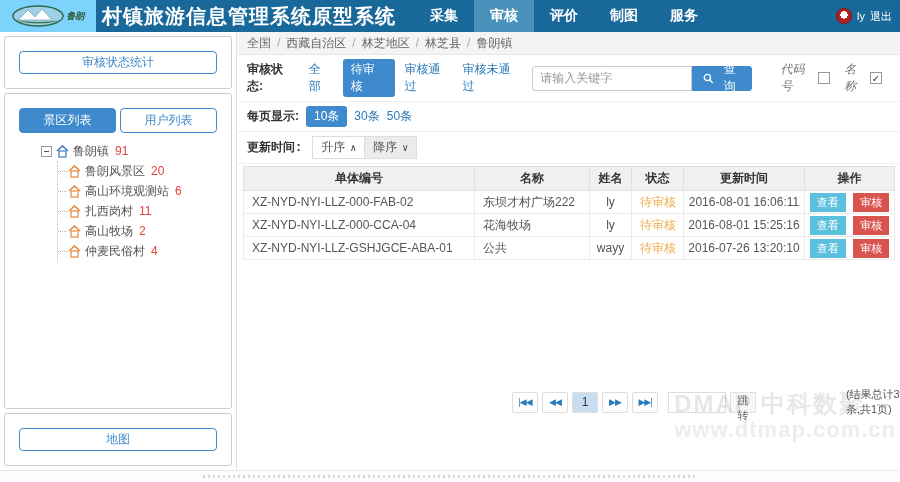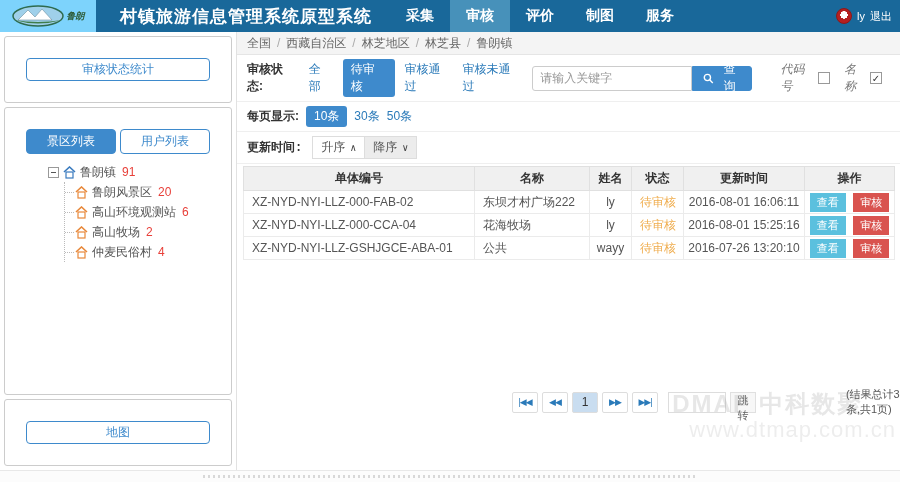--- a/index.html
+++ b/index.html
@@ -4,32 +4,32 @@
 <style>
   * { margin:0; padding:0; box-sizing:border-box; }
   html,body { width:900px; height:482px; overflow:hidden; font-family:"Liberation Sans",sans-serif; background:#fff; }
   body { position:relative; display:flex; flex-direction:column; }
 
   
   .header { height:32px; display:flex; align-items:stretch; background:var(--header_bg,#19689a); flex:0 0 32px; }
   .logo-box { width:96px; background:#7dd3fc; display:flex; align-items:center; justify-content:center; gap:3px; }
   .logo-oval { width:52px; height:22px; }
   .logo-cal { font-size:9px; color:#2e5d3a; font-style:italic; font-weight:bold; }
-  .app-title { color:#fff; font-size:17px; font-weight:bold; display:flex; align-items:center; padding:0 18px 0 24px; letter-spacing:1px; }
+  .app-title { color:#fff; font-size:20px; font-weight:bold; display:flex; align-items:center; padding:0 18px 0 6px; letter-spacing:1px; }
   .nav { display:flex; align-items:stretch; }
   .nav a { display:flex; align-items:center; padding:0 16px; color:#fff; font-size:14px; font-weight:bold; text-decoration:none; cursor:pointer; }
   .nav a.active { background:var(--nav_active_bg,#4791ba); }
   .user-area { margin-left:auto; display:flex; align-items:center; gap:5px; padding-right:8px; }
   .avatar { width:16px; height:16px; border-radius:50%; background:radial-gradient(circle at 50% 42%, #fff 0 34%, #b51f1f 35%); border:1px solid #8e1717; }
   .user-name, .logout { color:#fff; font-size:11px; text-decoration:none; }
 
   
   .content { flex:1; display:flex; min-height:0; }
   .sidebar { width:237px; flex:0 0 237px; border-right:1px solid #e2e2e2; display:flex; flex-direction:column; padding:4px; gap:4px; background:#fff; }
-  .side-box { border:1px solid #ccc; border-radius:3px; padding:21px; background:#fff; }
+  .side-box { border:1px solid #ccc; border-radius:3px; padding:14px; background:#fff; }
   .side-box.grow { flex:1; display:flex; flex-direction:column; min-height:0; }
   .pill-btn { width:100%; border:1px solid var(--accent,#3e8acc); background:#fff; color:var(--accent,#3e8acc); font-size:12px; border-radius:4px; padding:2px 0; cursor:pointer; font-family:inherit; }
   .tabs { display:flex; gap:4px; }
   .tabs button { flex:1; font-size:12px; border-radius:4px; padding:3px 0; cursor:pointer; font-family:inherit; }
   .tab-active { background:var(--accent,#3e8acc); border:1px solid var(--accent,#3e8acc); color:#fff; }
   .tab-idle { background:#fff; border:1px solid var(--accent,#3e8acc); color:var(--accent,#3e8acc); }
 
   
   .tree { padding:8px 0 0 22px; font-size:12px; color:#555; }
   .tree-row { display:flex; align-items:center; gap:4px; height:20px; cursor:pointer; }
@@ -80,21 +80,21 @@
   .pg.cur { background:#c9ddf0; color:#333; font-size:12px; letter-spacing:0; cursor:default; }
   .pg-first::before { content:"|\25C0\25C0"; } .pg-prev::before { content:"\25C0\25C0"; }
   .pg-next::before { content:"\25B6\25B6"; } .pg-last::before { content:"\25B6\25B6|"; }
   .jump-input { width:58px; height:21px; border:1px solid #ddd; margin-left:6px; font-size:12px; padding:0 4px; font-family:inherit; }
   .jump-btn { height:21px; border:1px solid #e0e0e0; background:#f7f7f7; color:#666; font-size:11px; padding:0 6px; cursor:pointer; font-family:Liberation Serif, serif; }
   .pg-summary { font-size:11px; color:#555; margin-left:86px; }
 
   
   .watermark { position:absolute; right:4px; bottom:28px; text-align:left; pointer-events:none; line-height:1.1; }
   .watermark .w1 { font-size:24px; font-weight:bold; color:rgba(120,120,120,0.18); letter-spacing:2px; }
-  .watermark .w2 { font-size:22px; font-weight:normal; color:rgba(140,140,140,0.16); letter-spacing:1px;margin-left:17px; }
+  .watermark .w2 { font-size:22px; font-weight:bold; color:rgba(140,140,140,0.16); letter-spacing:1px; }
 
   
   .footer { flex:0 0 12px; background:#fcfcfc; border-top:1px solid #e8e8e8; display:flex; justify-content:center; align-items:center; }
   .footer-noise { width:55%; height:3px; background:repeating-linear-gradient(90deg,#c9c9c9 0 2px, transparent 2px 5px); opacity:.7; }
 </style>
 </head>
 <body>
 
 <div class="header">
   <div class="logo-box">
@@ -153,20 +153,30 @@
               </div>
             </li>
           <li>
               <div class="tree-row">
             <svg class="house" viewBox="0 0 13 13">
                   <path d="M1 6 L6.5 1 L12 6" fill="none" stroke="#e8883a" stroke-width="1.6"></path>
                   <rect x="3" y="6" width="7" height="6" fill="#fff" stroke="#e8883a" stroke-width="1.2"></rect>
                 </svg>
             <span>高山环境观测站</span>
             <span class="count">6</span>
+              </div>
+            </li>
+          <li>
+              <div class="tree-row">
+            <svg class="house" viewBox="0 0 13 13">
+                  <path d="M1 6 L6.5 1 L12 6" fill="none" stroke="#e8883a" stroke-width="1.6"></path>
+                  <rect x="3" y="6" width="7" height="6" fill="#fff" stroke="#e8883a" stroke-width="1.2"></rect>
+                </svg>
+            <span>扎西岗村</span>
+            <span class="count">11</span>
               </div>
             </li>
           <li>
               <div class="tree-row">
             <svg class="house" viewBox="0 0 13 13">
                   <path d="M1 6 L6.5 1 L12 6" fill="none" stroke="#e8883a" stroke-width="1.6"></path>
                   <rect x="3" y="6" width="7" height="6" fill="#fff" stroke="#e8883a" stroke-width="1.2"></rect>
                 </svg>
             <span>高山牧场</span>
             <span class="count">2</span>

